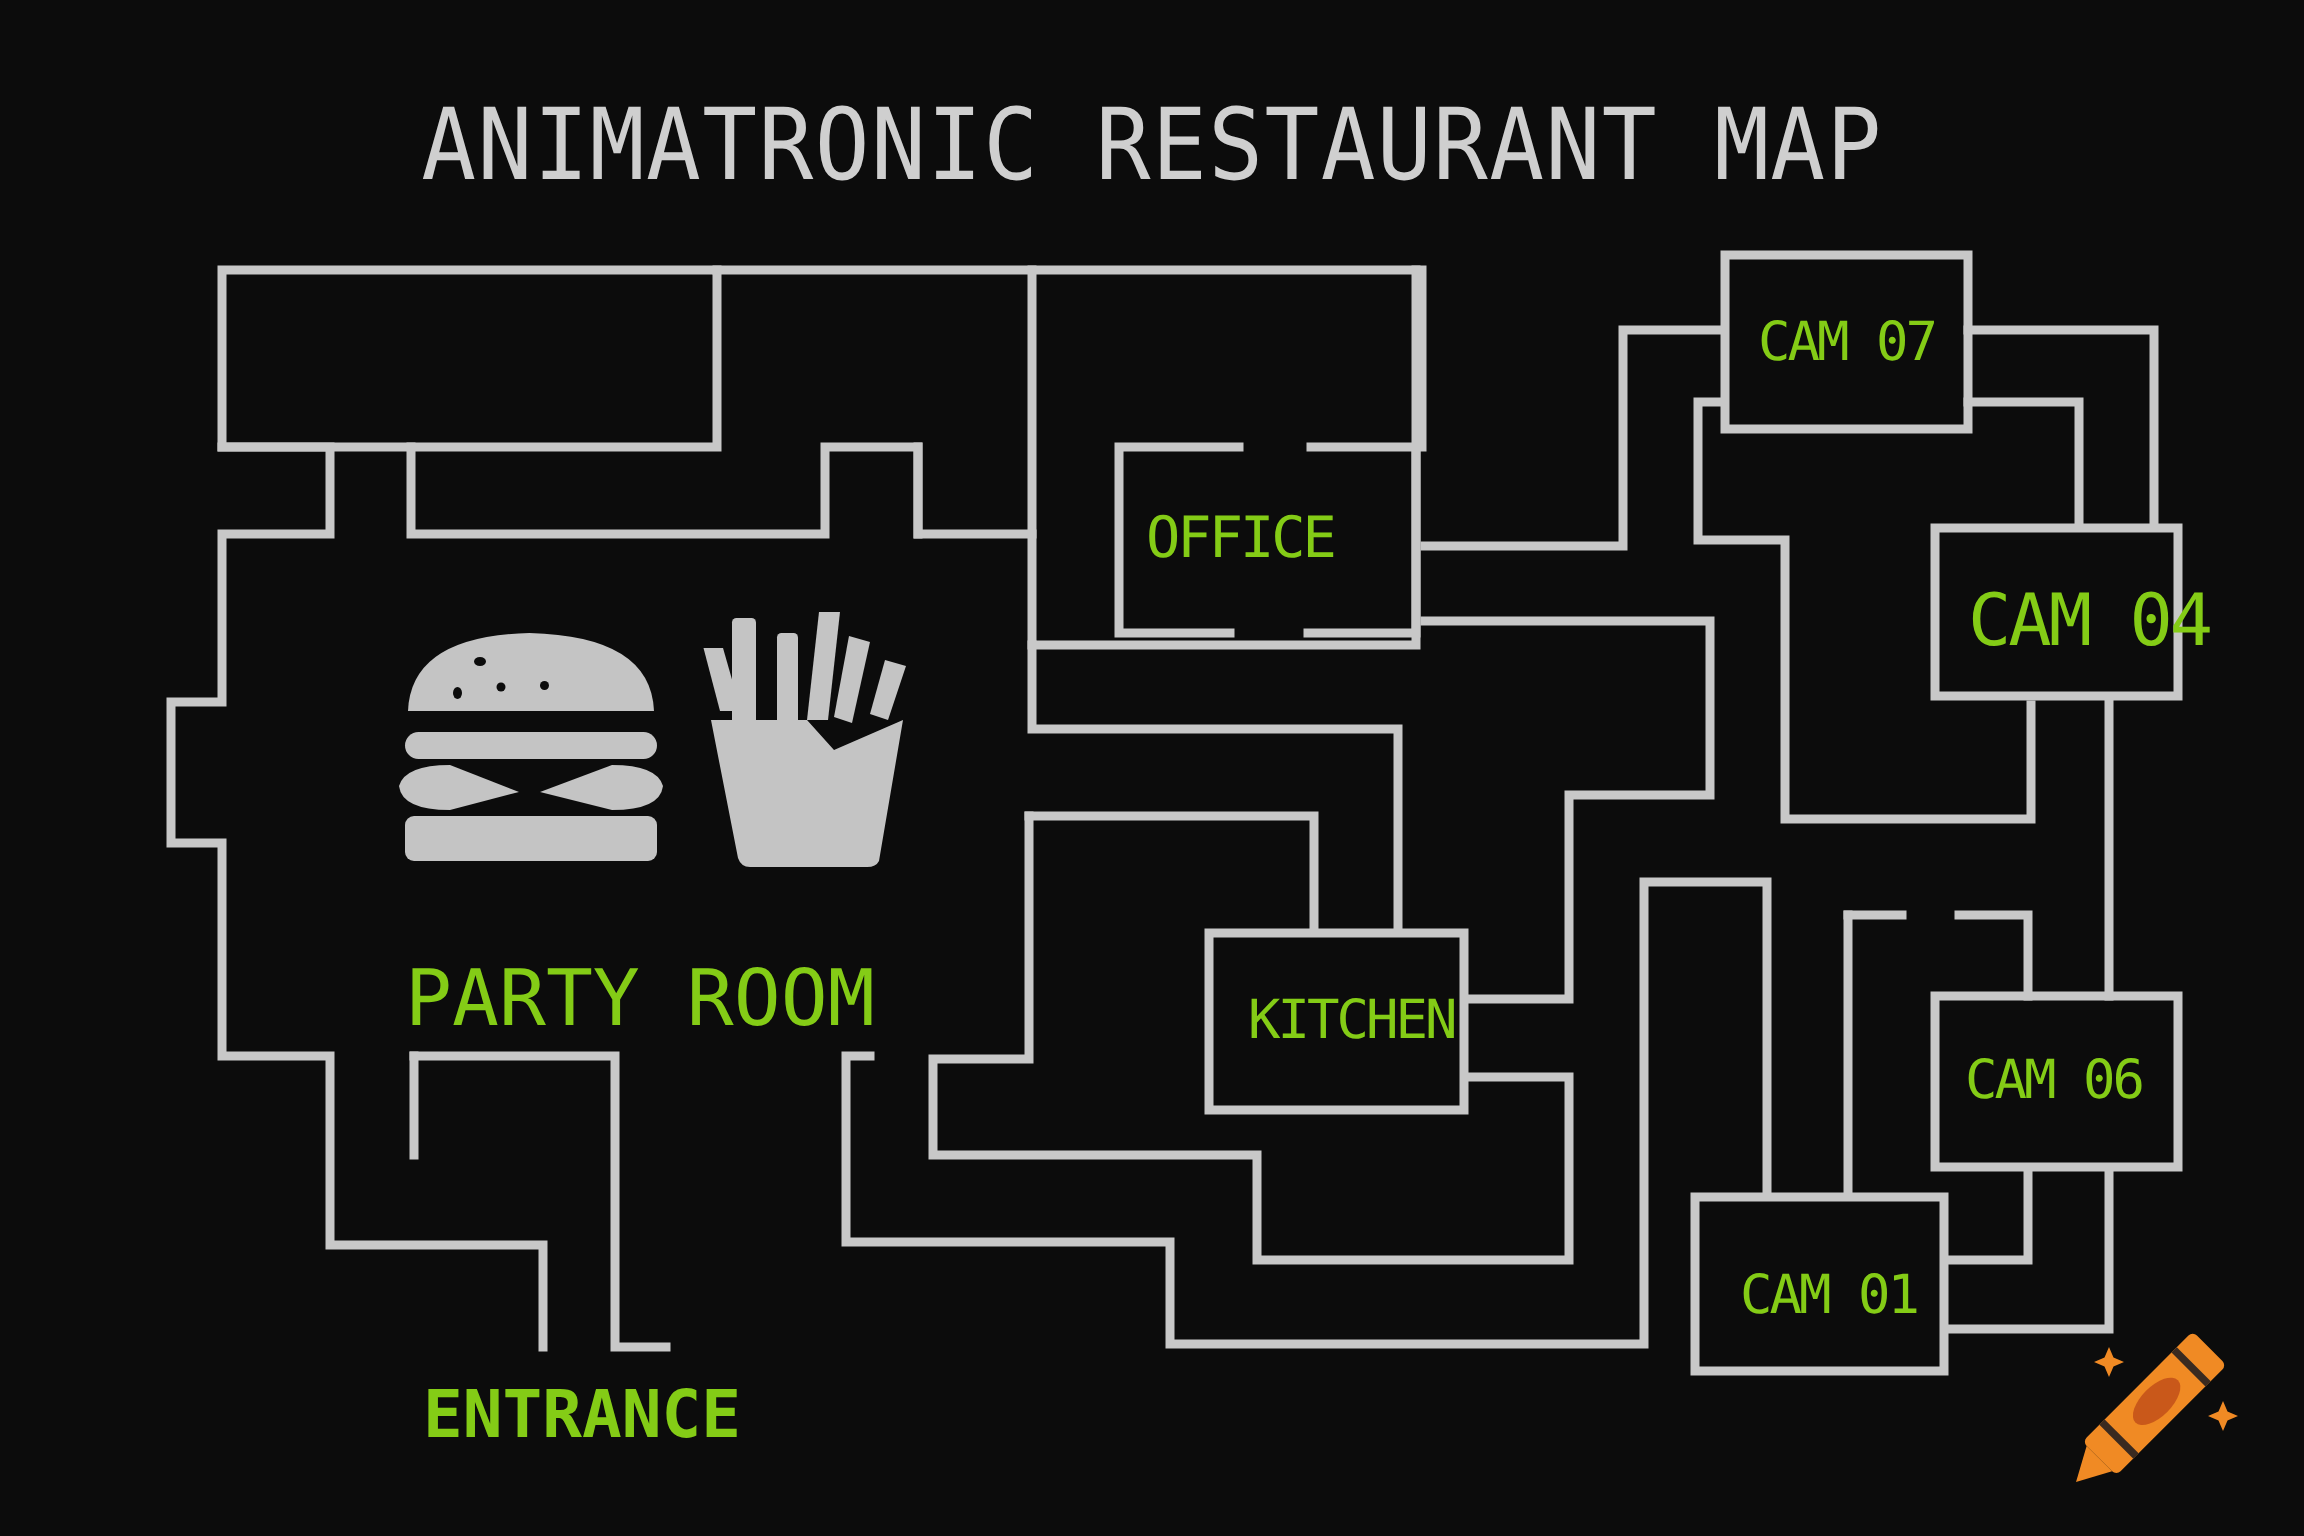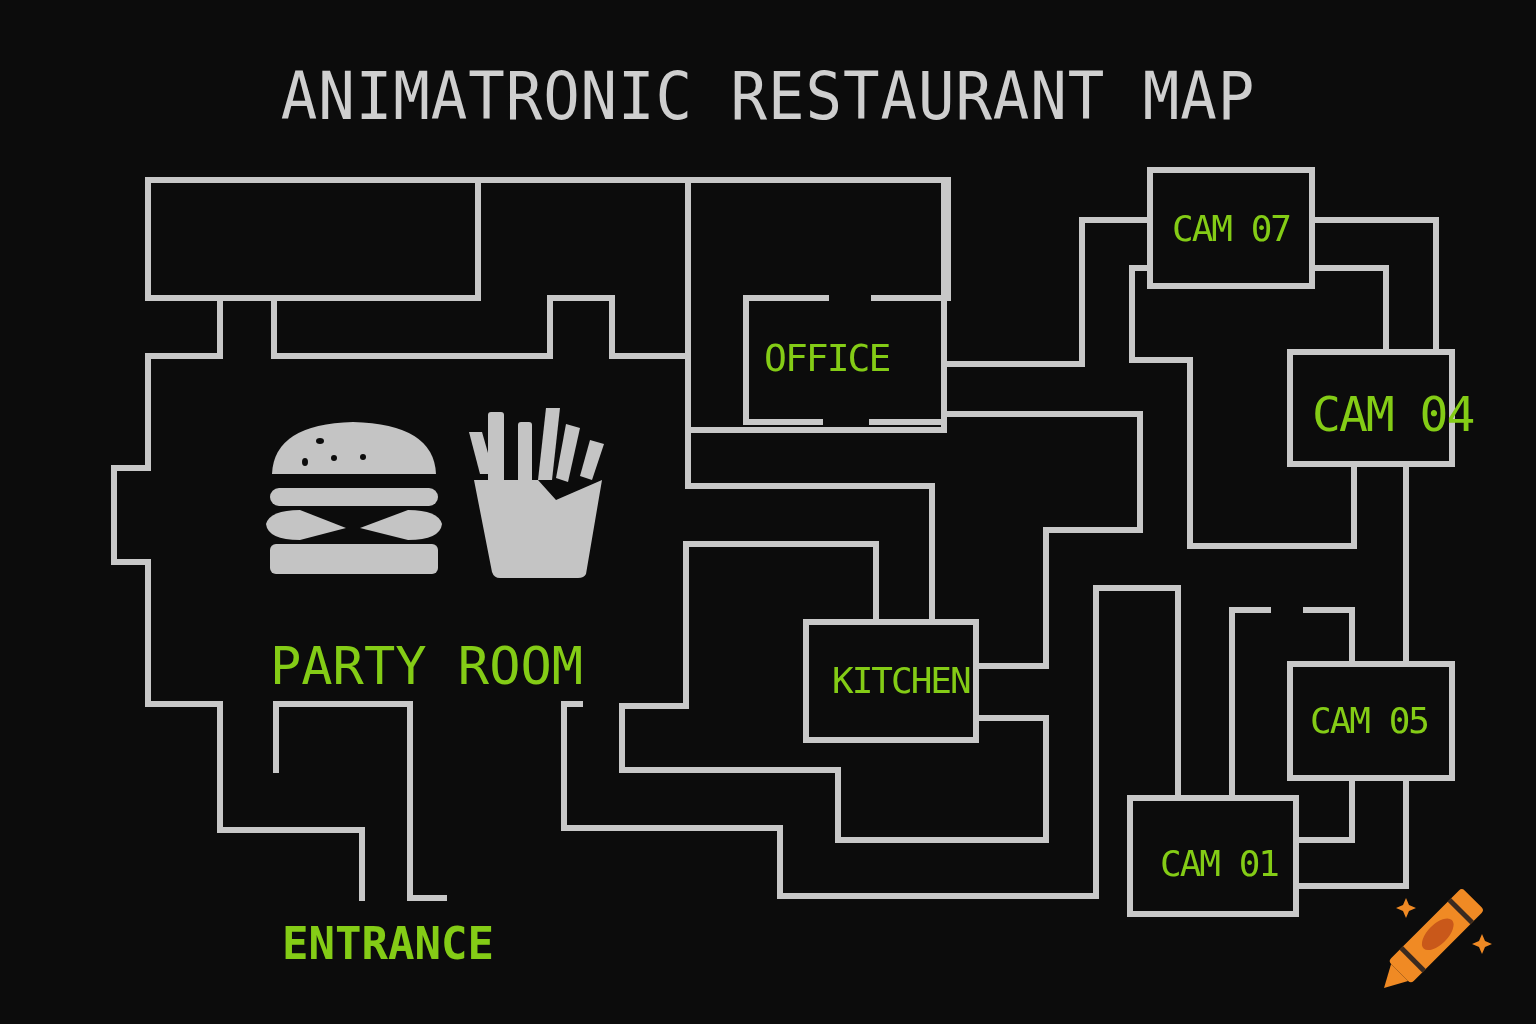--- a/index.html
+++ b/index.html
@@ -96,14 +96,14 @@
 
 <div class="title">ANIMATRONIC RESTAURANT MAP</div>
 
 <div class="lbl" style="left:270px; top:636px; font-size:52px;">PARTY ROOM</div>
 <div class="lbl" style="left:764px; top:336px; font-size:38px; letter-spacing:-2px;">OFFICE</div>
 <div class="lbl" style="left:832px; top:660px; font-size:36px; letter-spacing:-2px;">KITCHEN</div>
 <div class="lbl" style="left:282px; top:918px; font-size:44px;font-weight:bold;">ENTRANCE</div>
 
 <div class="lbl cam" style="left:1172px; top:208px; font-size:36px; letter-spacing:-2px;">CAM 07</div>
 <div class="lbl cam" style="left:1312px; top:386px; font-size:48px; letter-spacing:-2px;">CAM 04</div>
-<div class="lbl cam" style="left:1310px; top:700px; font-size:36px; letter-spacing:-2px;">CAM 05</div>
+<div class="lbl cam" style="left:1310px; top:700px; font-size:36px; letter-spacing:-2px;">CAM 06</div>
 <div class="lbl cam" style="left:1160px; top:843px; font-size:36px; letter-spacing:-2px;">CAM 01</div>
 
 </body></html>

